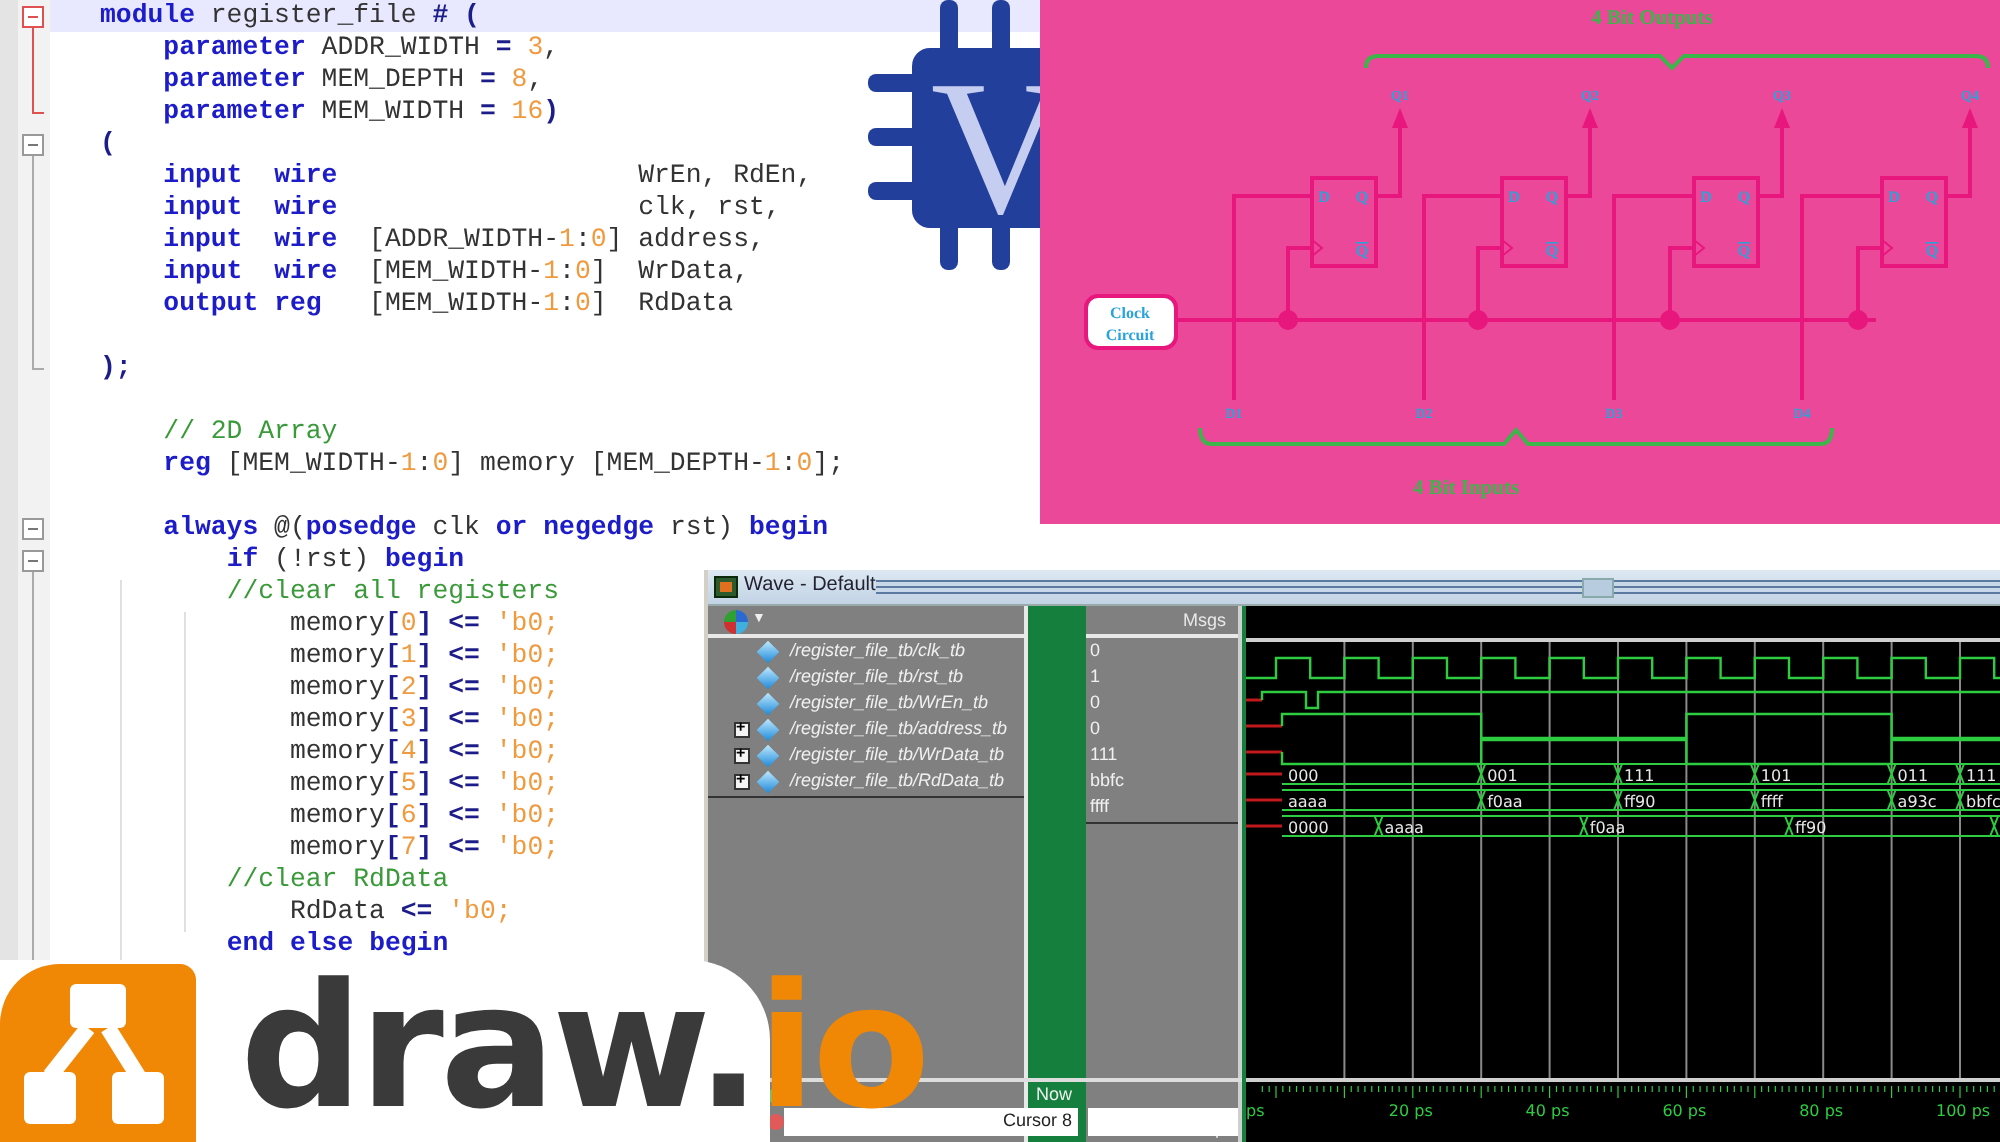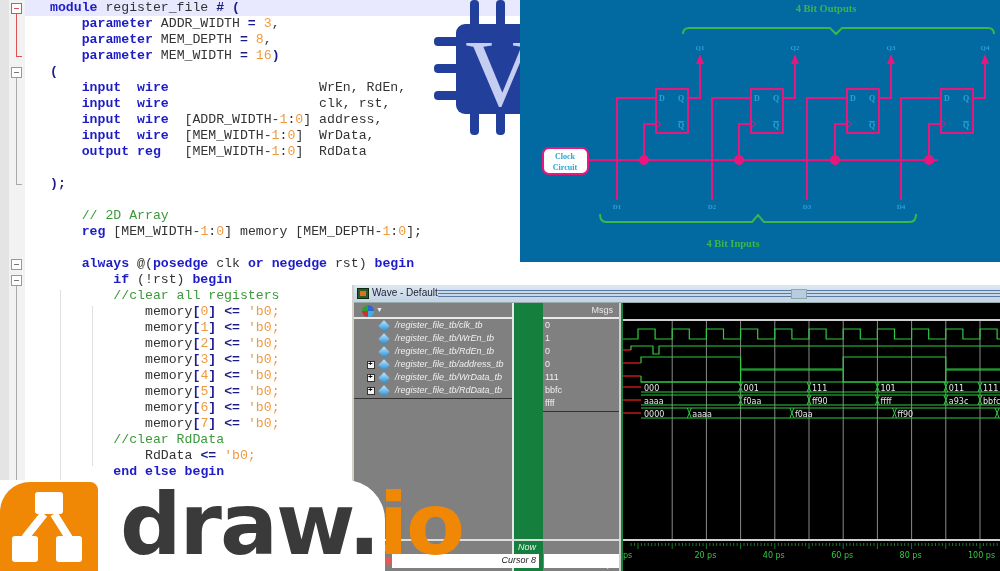--- a/index.html
+++ b/index.html
@@ -25,21 +25,21 @@
   .num { color: #f09a40; }
   .cm { color: #3a9a3a; }
   .br { color: #1c1c8a; font-weight: bold; }
   .op { color: #1c1c8a; font-weight: bold; }
   .indent-guide { position: absolute; width: 1px; background: #e0e0e0; }
 
   
   .vlogo { position: absolute; left: 432px; top: 0; width: 130px; height: 135px; }
 
   
-  .circuit { position: absolute; left: 520px; top: 0; width: 480px; height: 262px; background: #0369a1; }
+  .circuit { position: absolute; left: 520px; top: 0; width: 480px; height: 262px; background: #ec4899; }
   .circuit svg text { font-family: "Liberation Serif", serif; font-weight: bold; }
 
   
   .wave { position: absolute; left: 352px; top: 285px; width: 648px; height: 286px; background: #15803d; border-left: 2px solid #d4d0c8; }
   .wave-title { position: absolute; left: 0; top: 0; width: 648px; height: 18px;
     background: linear-gradient(#dde8f2, #c2d3e4); border-bottom: 1px solid #9aa; }
   .wave-title .grip { position: absolute; left: 84px; right: 2px; top: 5px; height: 8px;
     background: repeating-linear-gradient(#5a7aa0 0 1px, #c8d8e8 1px 3px); }
   .wave-title .app-ico { position: absolute; left: 3px; top: 3px; width: 12px; height: 11px; background: #2c5a2c; border: 1px solid #0a2a0a; }
   .wave-title .app-ico::after { content: ""; position: absolute; left: 2px; top: 2px; width: 6px; height: 5px; background: #e07020; }
@@ -55,21 +55,21 @@
   .tb-drop { position: absolute; left: 22px; top: 3px; font-size: 7px; color: #eee; }
   .sig-row { position: relative; height: 13px; font-size: 9px; color: #f0f0f0; white-space: nowrap; }
   .sig-row .diamond { position: absolute; left: 26px; top: 3px; width: 8px; height: 8px; transform: rotate(45deg);
     background: linear-gradient(135deg, #bfe8ff, #1c8ad8); }
   .sig-row .expand { position: absolute; left: 13px; top: 3px; width: 8px; height: 8px; background: #f4f4f4; border: 1px solid #333; }
   .sig-row .expand::after { content: "+"; position: absolute; left: 0; top: -3px; font-size: 8px; color: #000; font-weight: bold; }
   .sig-row .name { position: absolute; left: 41px; top: 1px; font-style: italic; }
   .val-row { height: 13px; font-size: 9px; color: #f0f0f0; padding-left: 2px; padding-top: 1px; }
   .sig-end-line { height: 1px; background: #333; margin-top: 1px; }
 
-  .status-row { position: absolute; left: 0; width: 267px; height: 14px; font-size: 9px; font-style: italic; }
+  .status-row { position: absolute; left: 0; width: 267px; height: 14px; font-size: 9px; }
   .status-row .lbl { position: absolute; right: 85px; top: 1px; color: #eee; }
   .status-row .val { position: absolute; right: 4px; top: 18px; color: #eee; text-align: right; }
   .status-row.cursor .lbl-bg { position: absolute; left: 38px; width: 147px; top: 0; height: 14px; background: #fff; }
   .status-row.cursor .val-bg { position: absolute; left: 190px; width: 75px; top: 0; height: 14px; background: #fff; }
   .status-row.cursor .lbl, .status-row.cursor .val { color: #222; }
   .dot { position: absolute; left: 30px; top: 3px; width: 8px; height: 8px; border-radius: 50%; }
 
   .wave-area { position: absolute; left: 269px; top: 18px; width: 379px; height: 268px; background: #000; }
   .wave-area svg { position: absolute; left: 0; top: 0; }
   .wave-area text { font-family: "DejaVu Sans", sans-serif; }
@@ -209,25 +209,25 @@
       <div class="tb-ico"></div>
       <span class="tb-drop">▼</span>
     </div>
     <div id="sig-names">
         <div class="sig-row">
           <span class="diamond"></span>
           <span class="name">/register_file_tb/clk_tb</span>
         </div>
         <div class="sig-row">
           <span class="diamond"></span>
+          <span class="name">/register_file_tb/rst_tb</span>
+        </div>
+        <div class="sig-row">
+          <span class="diamond"></span>
           <span class="name">/register_file_tb/WrEn_tb</span>
-        </div>
-        <div class="sig-row">
-          <span class="diamond"></span>
-          <span class="name">/register_file_tb/RdEn_tb</span>
         </div>
         <div class="sig-row">
           <span class="expand"></span>
           <span class="diamond"></span>
           <span class="name">/register_file_tb/address_tb</span>
         </div>
         <div class="sig-row">
           <span class="expand"></span>
           <span class="diamond"></span>
           <span class="name">/register_file_tb/WrData_tb</span>

